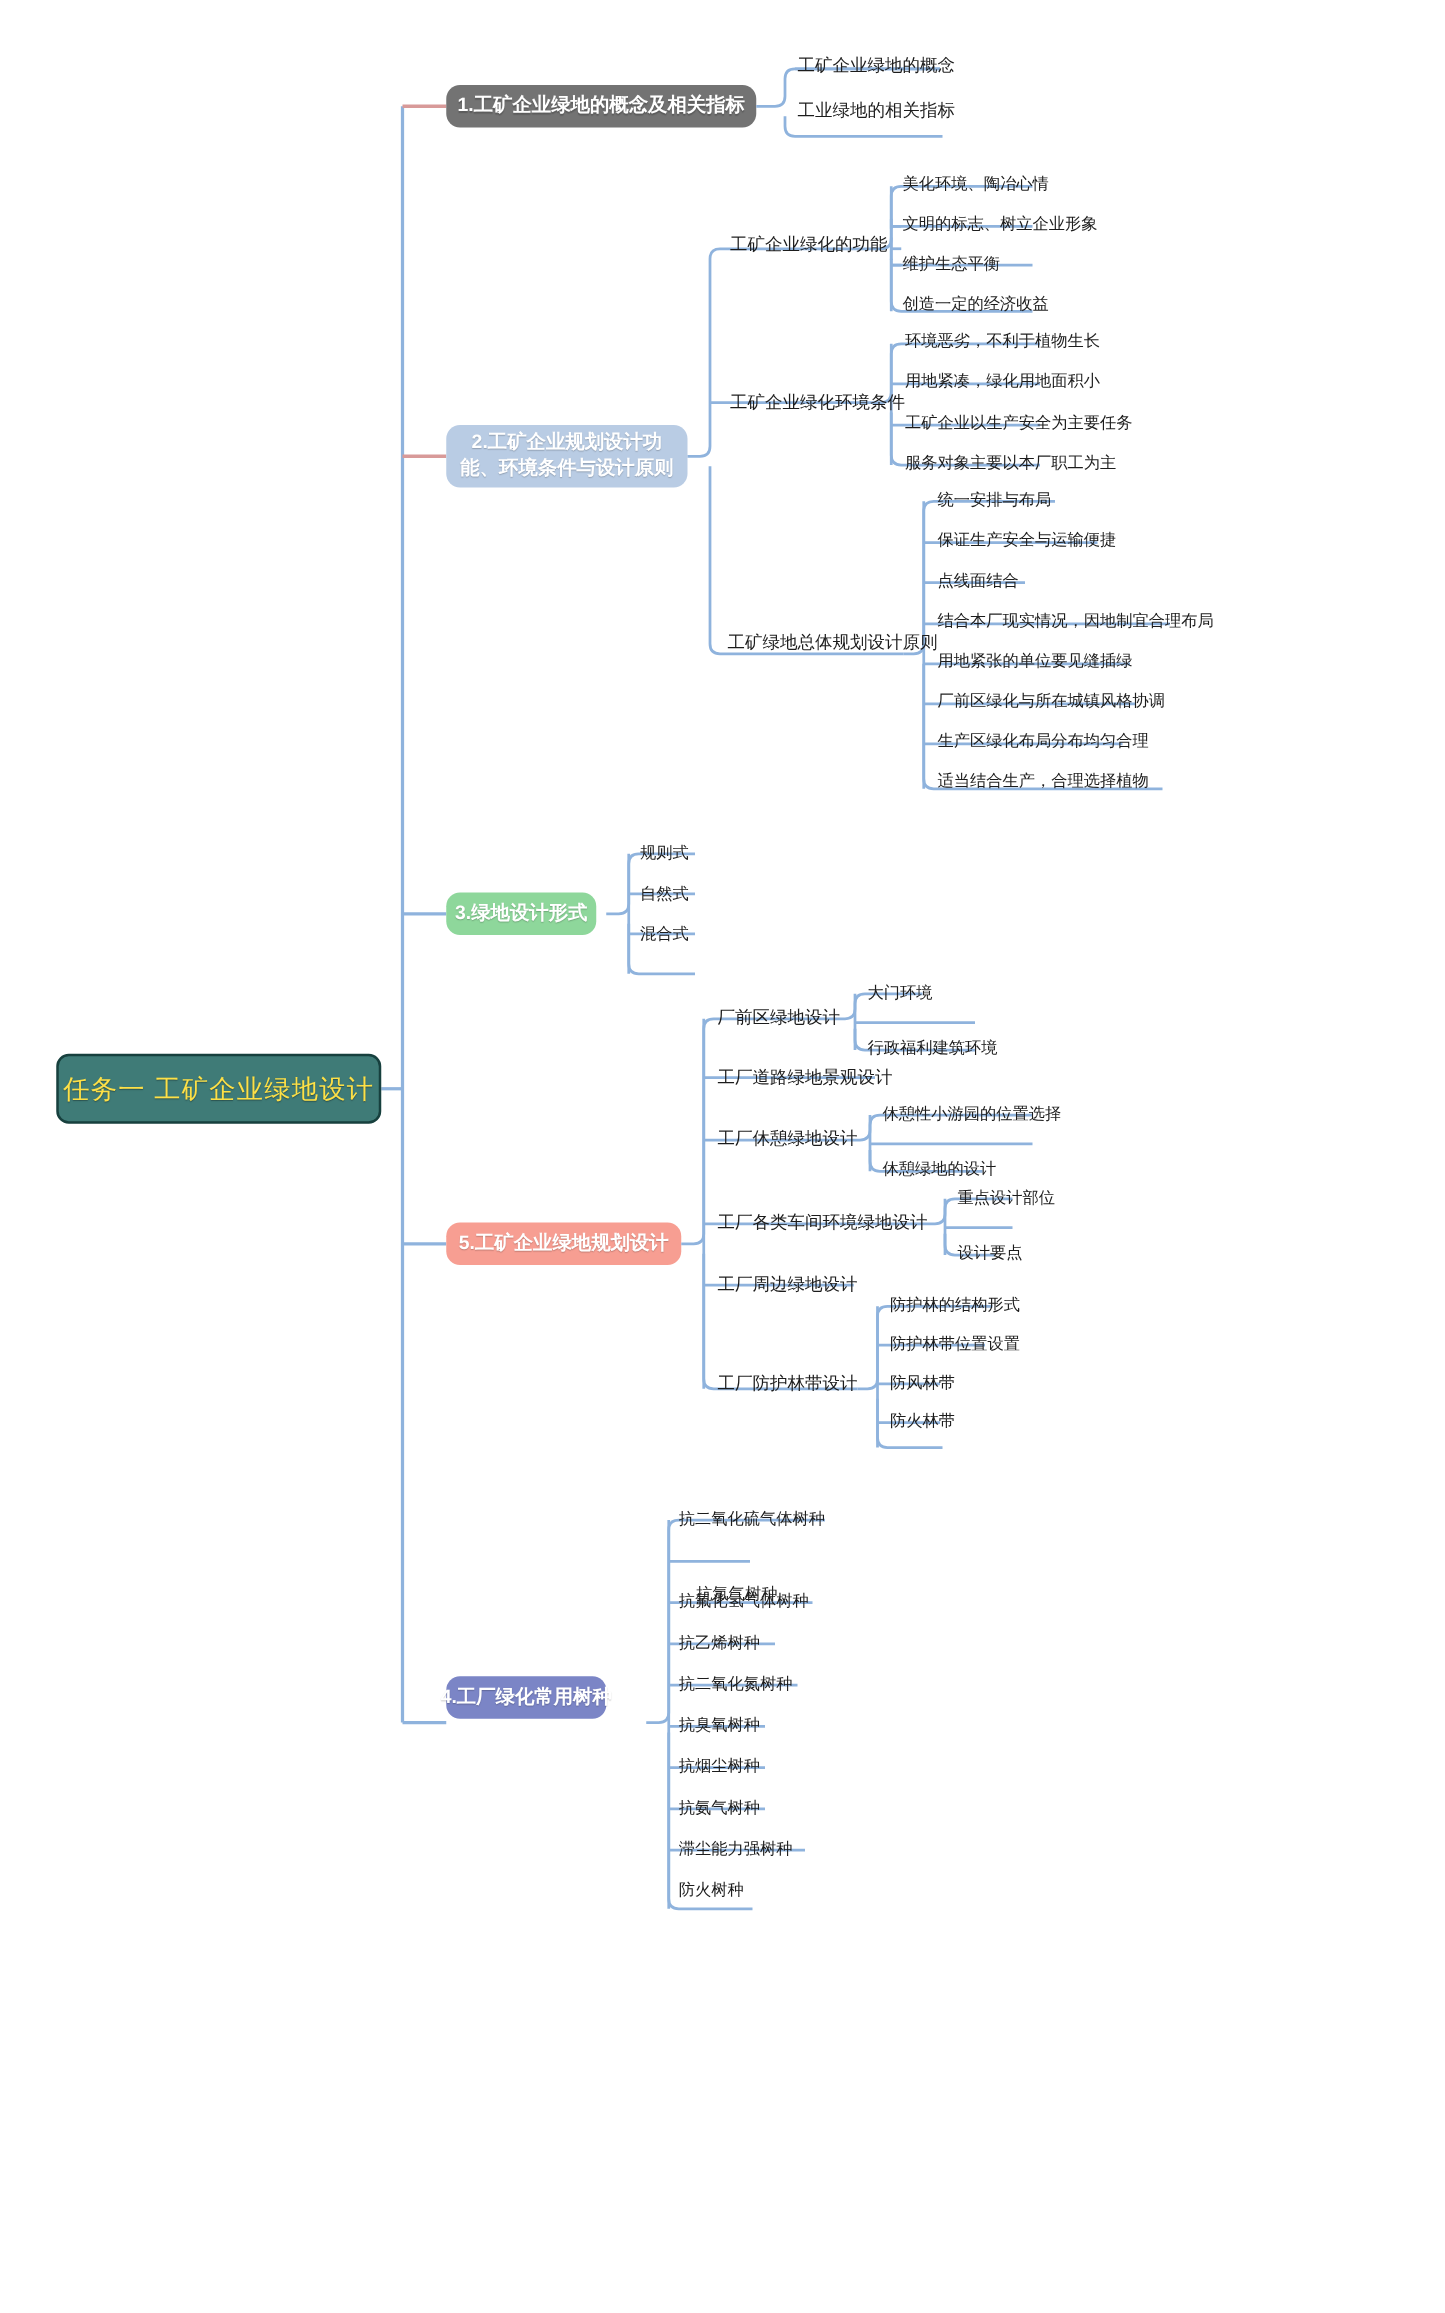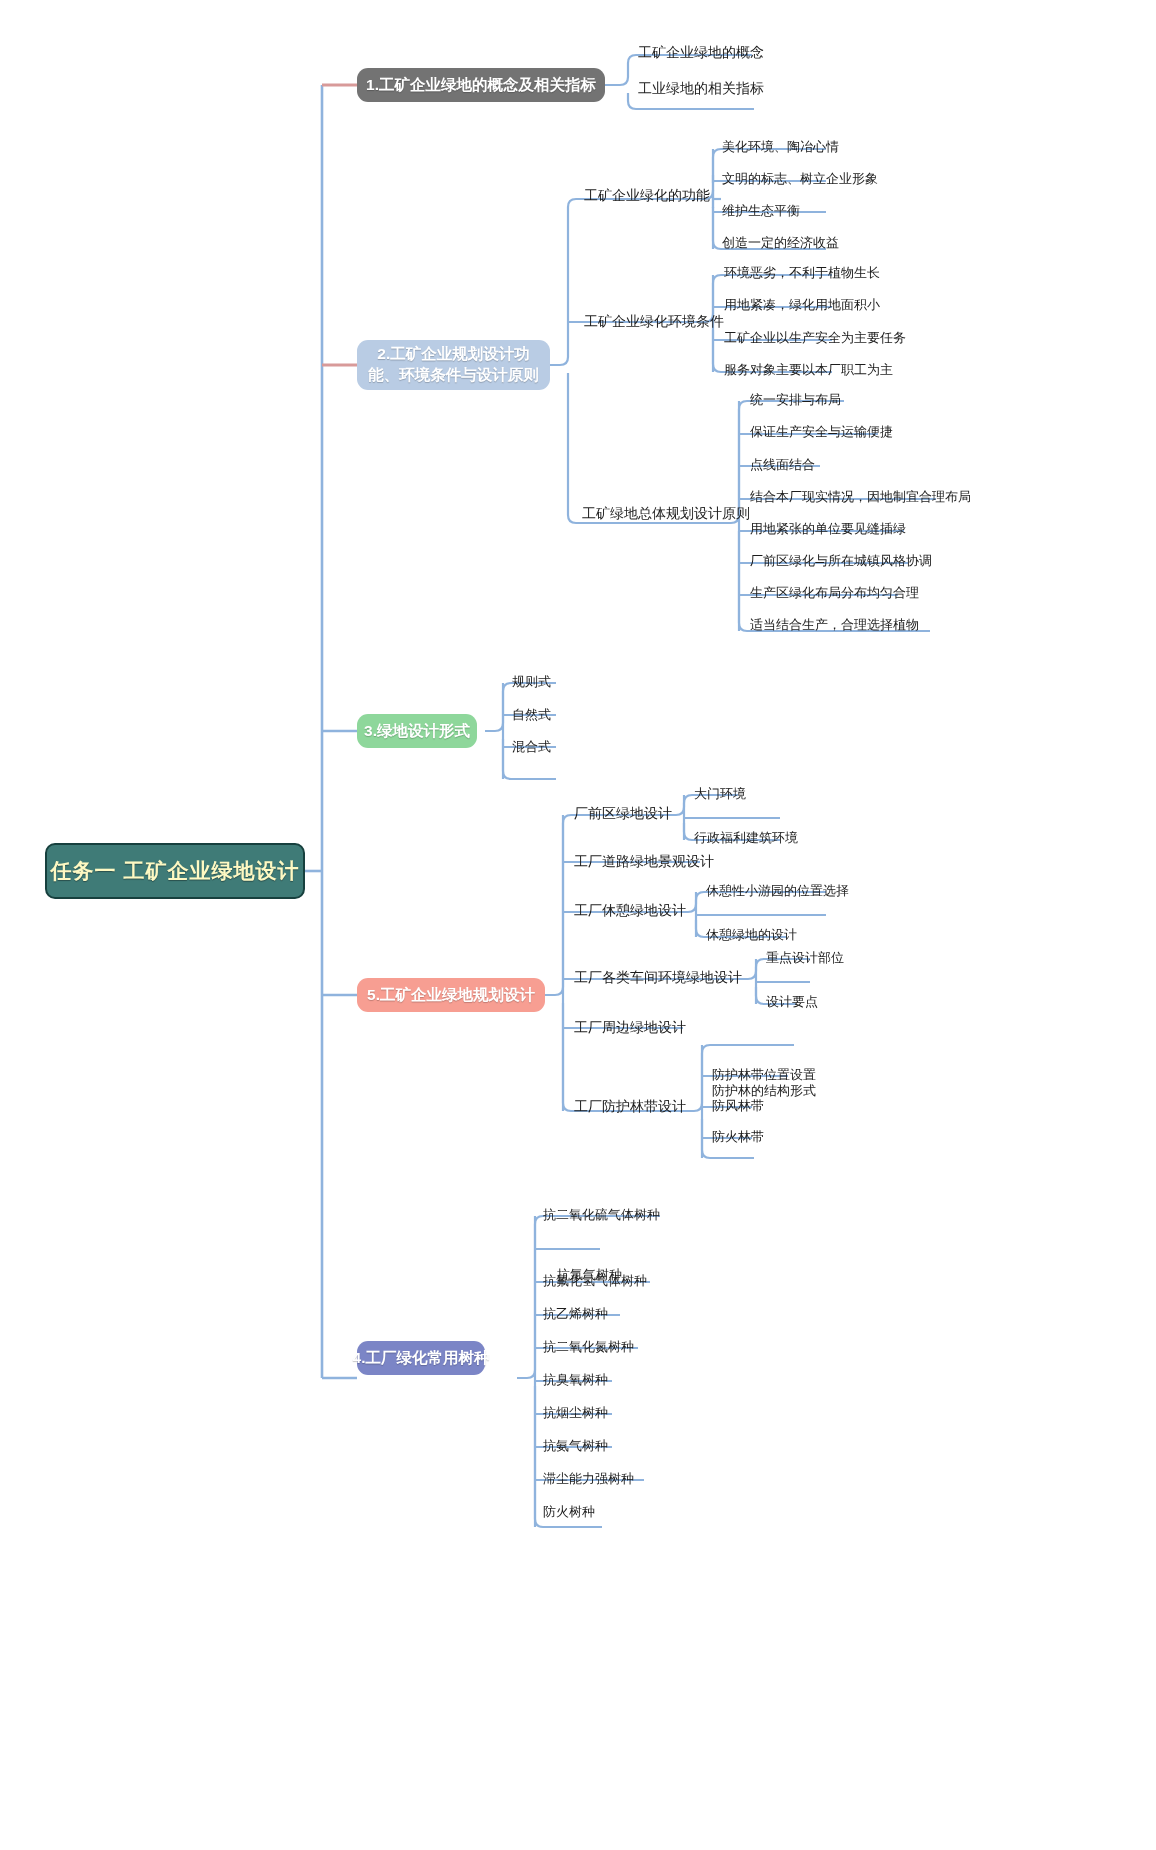--- a/index.html
+++ b/index.html
@@ -31,22 +31,22 @@
   .node {
     position: absolute;
     box-sizing: border-box;
     white-space: nowrap;
   }
   
   .root {
     background: #3f7b77;
     border: 2px solid #17403e;
     border-radius: 10px;
-    color: #fef9c3;
-    font-weight: bold;
+    color: #fde047;
+    font-weight: normal;
     font-size: 21px;
     letter-spacing: 1px;
     display: flex;
     align-items: center;
     justify-content: center;
     text-shadow: 0 1px 1px rgba(0,0,0,0.35);
   }
   
   .b1 {
     border-radius: 11px;
@@ -231,21 +231,21 @@
   <div class="leaf l2" style="left:574px; top:970px;">工厂各类车间环境绿地设计</div>
   <div class="leaf l2" style="left:574px; top:1020px;">工厂周边绿地设计</div>
   <div class="leaf l2" style="left:574px; top:1099px;">工厂防护林带设计</div>
 
   <div class="leaf l3" style="left:694px; top:787px;">大门环境</div>
   <div class="leaf l3" style="left:694px; top:831px;">行政福利建筑环境</div>
   <div class="leaf l3" style="left:706px; top:884px;">休憩性小游园的位置选择</div>
   <div class="leaf l3" style="left:706px; top:928px;">休憩绿地的设计</div>
   <div class="leaf l3" style="left:766px; top:951px;">重点设计部位</div>
   <div class="leaf l3" style="left:766px; top:995px;">设计要点</div>
-  <div class="leaf l3" style="left:712px; top:1084px;">防护林的结构形式</div>
+  <div class="leaf l3" style="left:712px; top:1037px;">防护林的结构形式</div>
   <div class="leaf l3" style="left:712px; top:1068px;">防护林带位置设置</div>
   <div class="leaf l3" style="left:712px; top:1099px;">防风林带</div>
   <div class="leaf l3" style="left:712px; top:1130px;">防火林带</div>
 
   <div class="node b1 purple" style="left:357px; top:1341px; width:128px; height:34px;">
     <span>4.工厂绿化常用树种</span>
   </div>
   <svg class="wires" viewBox="0 0 1156 1850" xmlns="http://www.w3.org/2000/svg">
     <g fill="none" stroke="#8fb3dd" stroke-width="2.2">
       <path d="M517 1378 H527 Q535 1378 535 1370 V1224 Q535 1216 543 1216 H660"></path>

